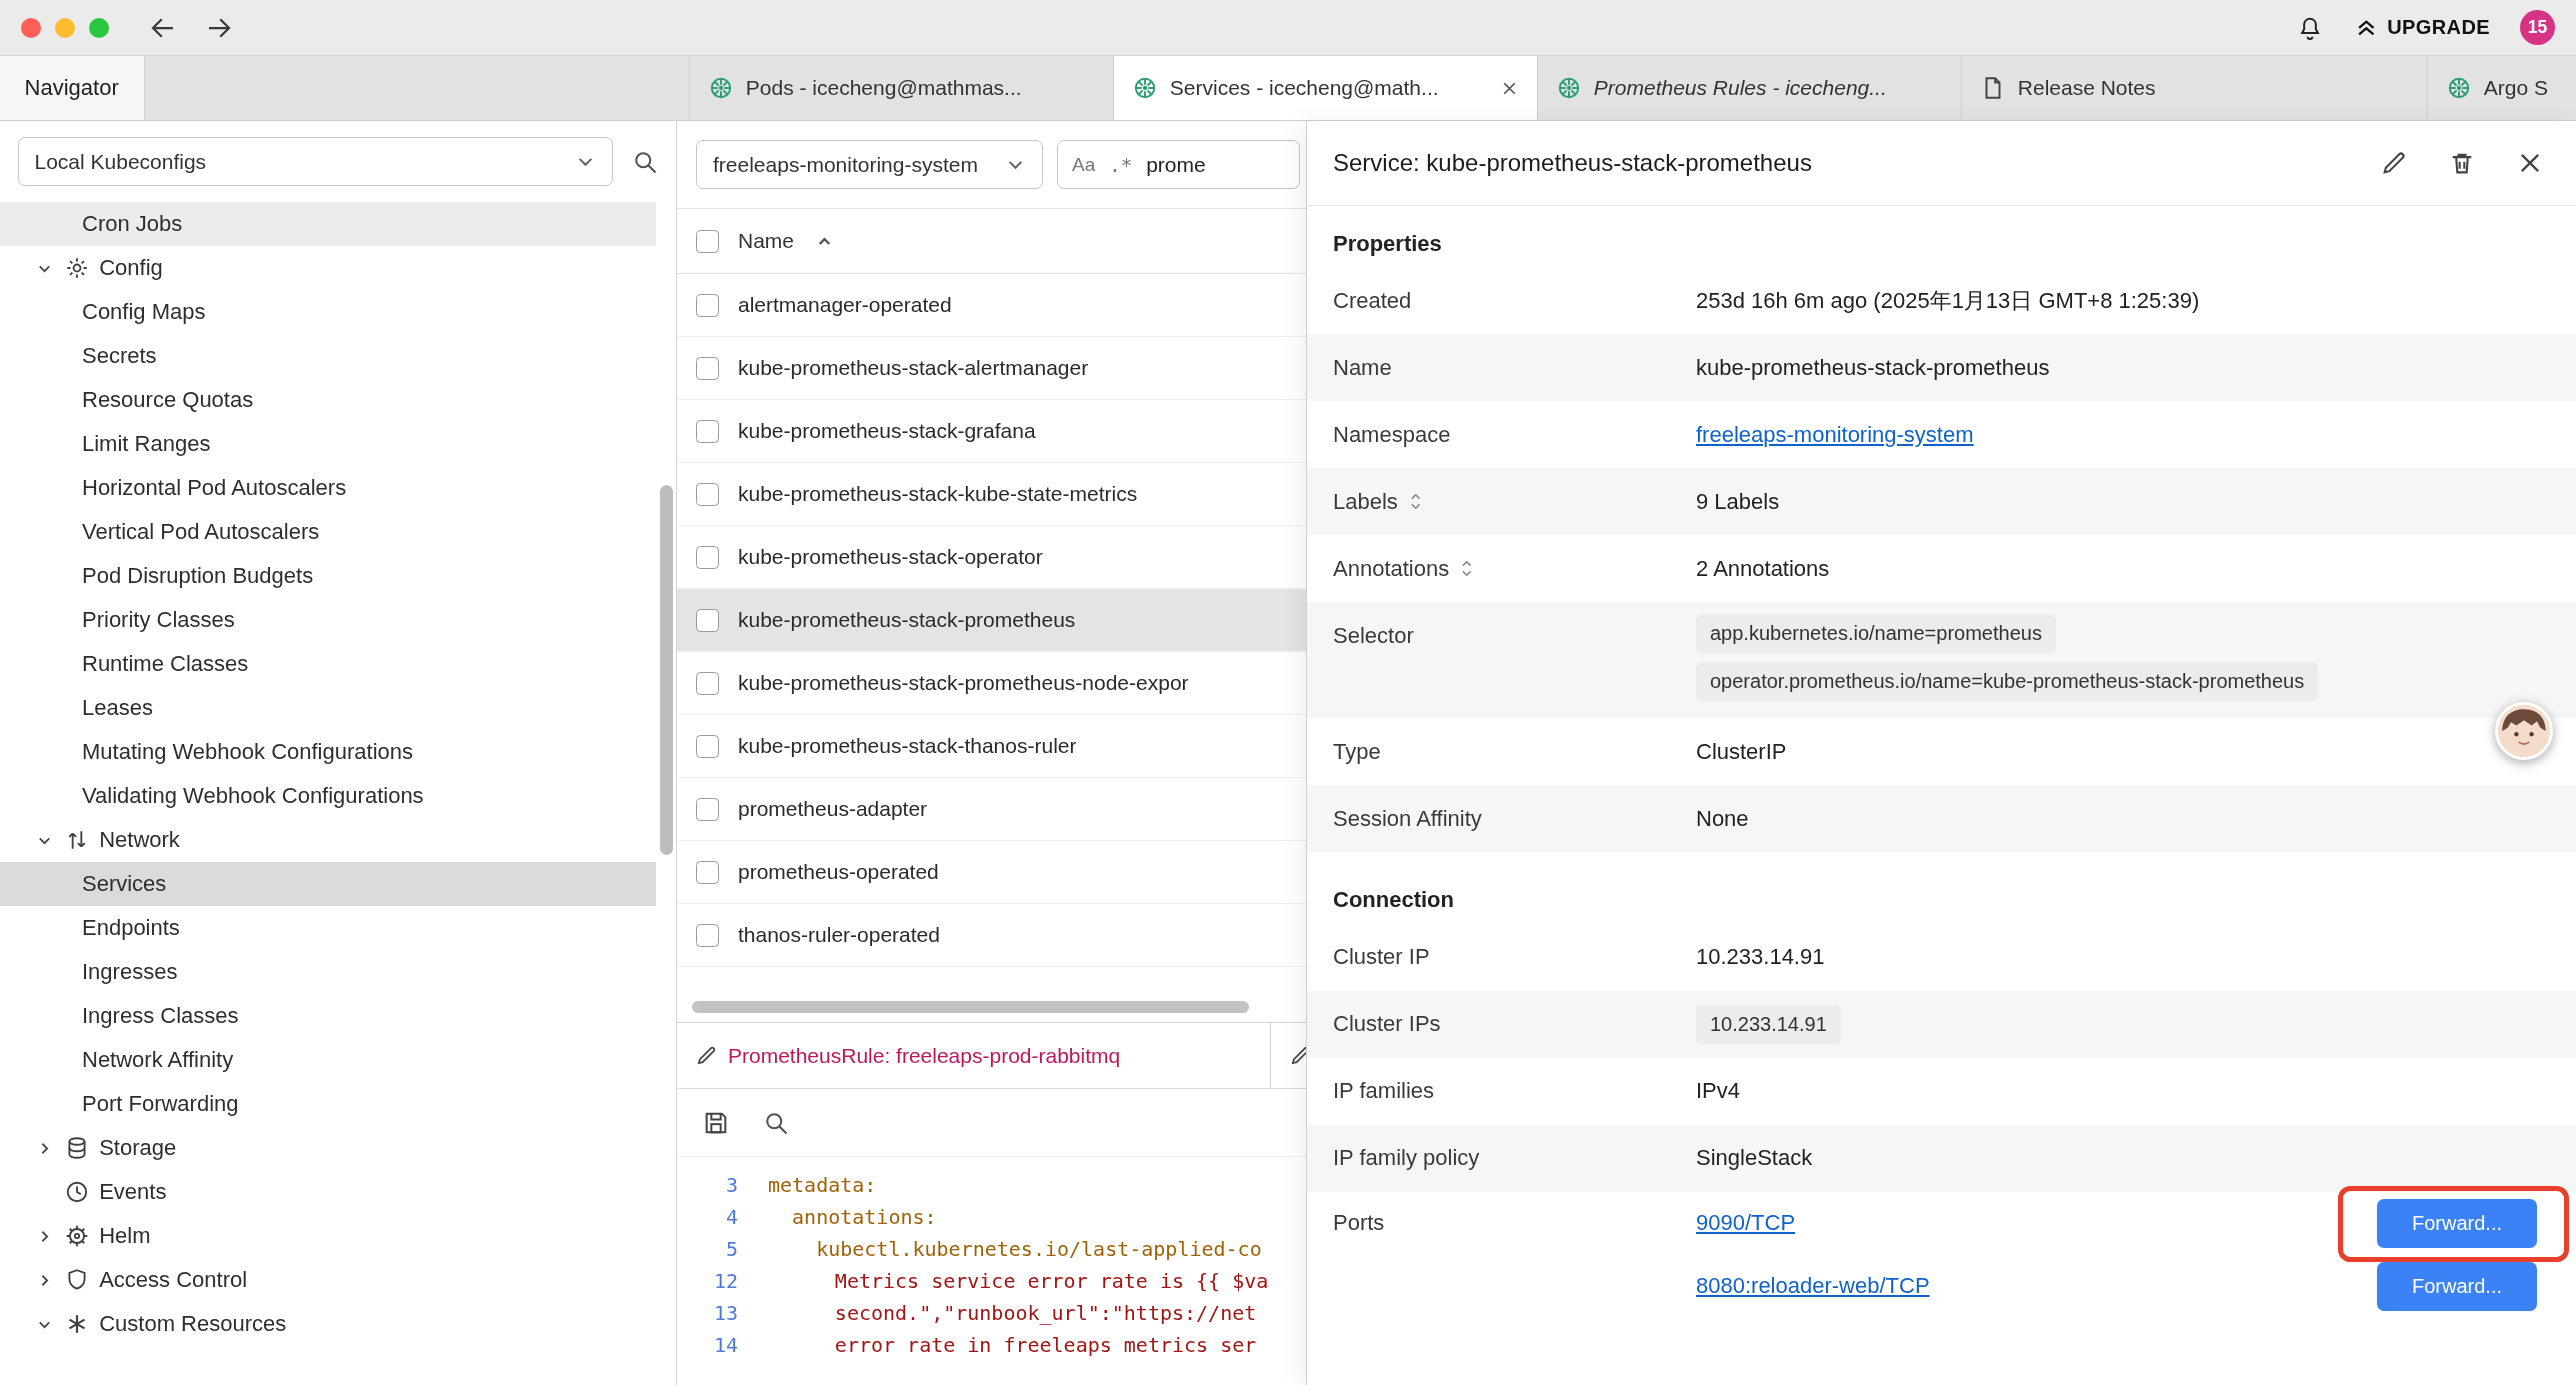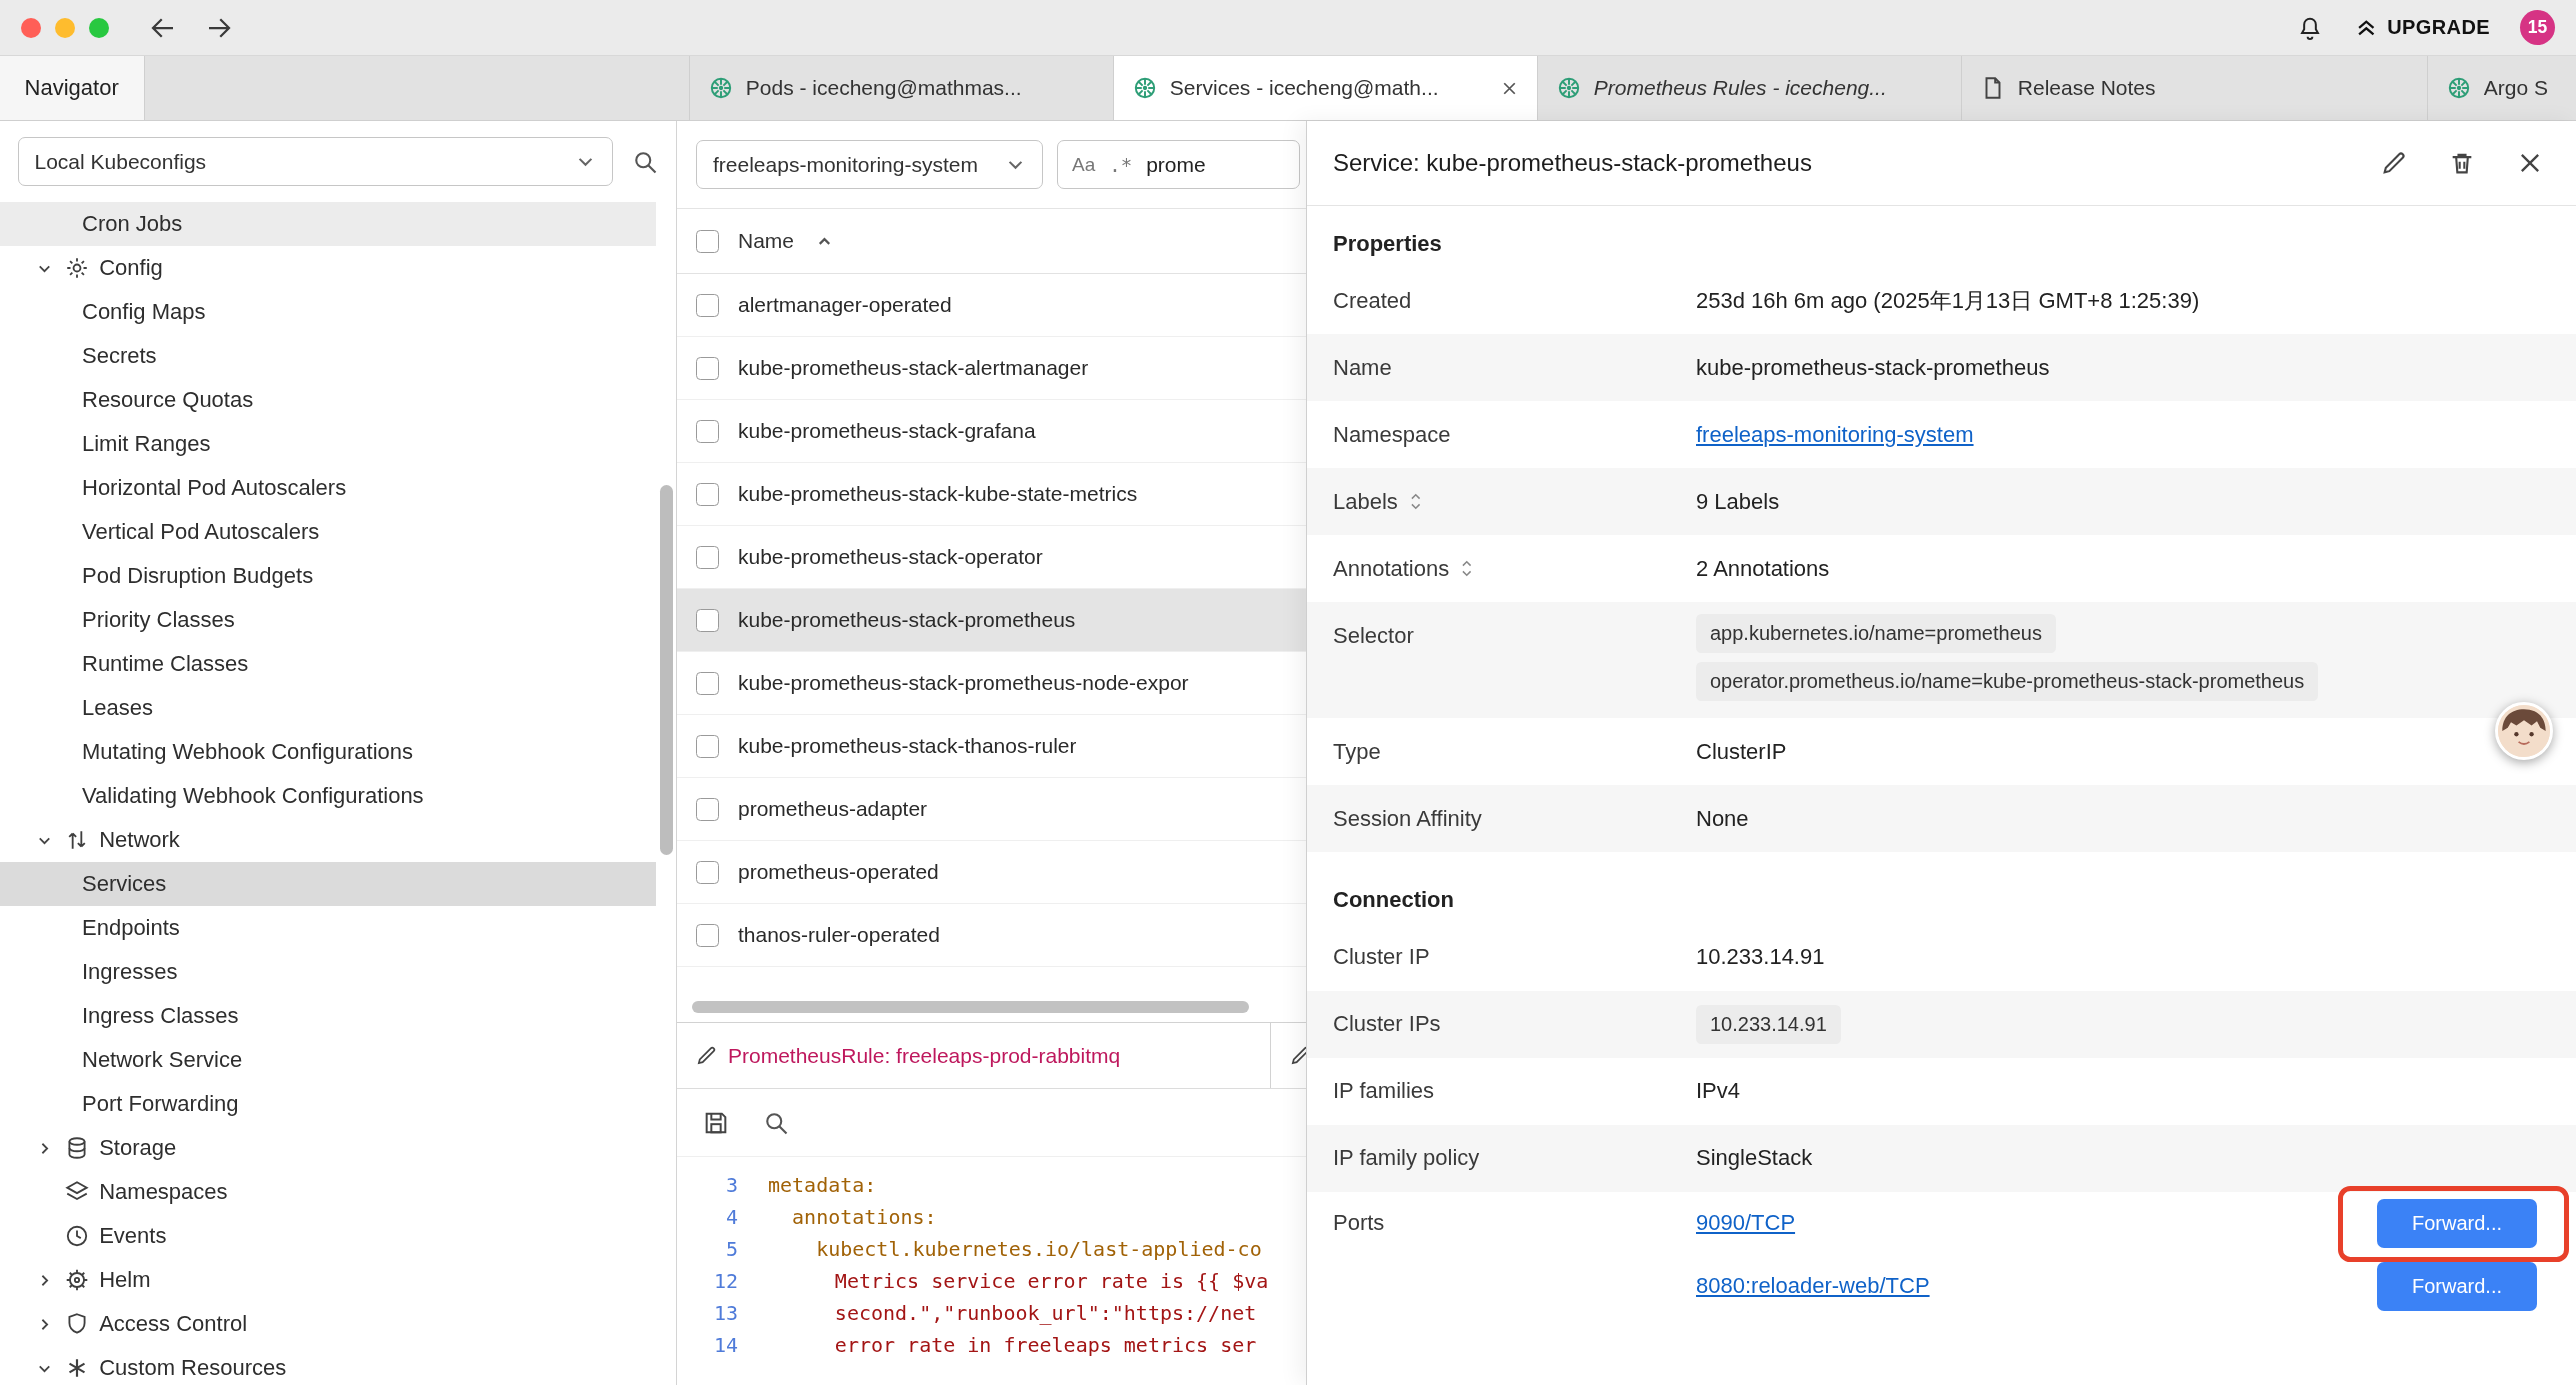--- a/index.html
+++ b/index.html
@@ -309,43 +309,35 @@
         <div class="nitem child">
             <span>Endpoints</span>
           </div>
         <div class="nitem child">
             <span>Ingresses</span>
           </div>
         <div class="nitem child">
             <span>Ingress Classes</span>
           </div>
         <div class="nitem child">
-            <span>Network Service</span>
+            <span>Network Affinity</span>
           </div>
         <div class="nitem child">
             <span>Port Forwarding</span>
           </div>
         <div class="nitem group">
           <svg class="tchev" viewBox="0 0 18 18" fill="none" stroke="#444" stroke-width="1.7">
               <path d="M7 4.5L11.5 9 7 13.5"></path>
             </svg>
           <svg class="ticon" viewBox="0 0 24 24" fill="none" stroke="#3f3f3f" stroke-width="1.7">
               <ellipse cx="12" cy="6" rx="7" ry="3"></ellipse>
               <path d="M5 6v12c0 1.7 3.1 3 7 3s7-1.3 7-3V6"></path>
               <path d="M5 12c0 1.7 3.1 3 7 3s7-1.3 7-3"></path>
             </svg>
           <span>Storage</span>
-        </div>
-        <div class="nitem group">
-          <span class="spacer"></span>
-          <svg class="ticon" viewBox="0 0 24 24" fill="none" stroke="#3f3f3f" stroke-width="1.7">
-              <path d="M12 3l9 5-9 5-9-5z"></path>
-              <path d="M3 13.5l9 5 9-5"></path>
-            </svg>
-          <span>Namespaces</span>
         </div>
         <div class="nitem group">
           <span class="spacer"></span>
           <svg class="ticon" viewBox="0 0 24 24" fill="none" stroke="#3f3f3f" stroke-width="1.7">
               <circle cx="12" cy="12" r="8.5"></circle>
               <path d="M12 7v5l3.5 2"></path>
             </svg>
           <span>Events</span>
         </div>
         <div class="nitem group">

